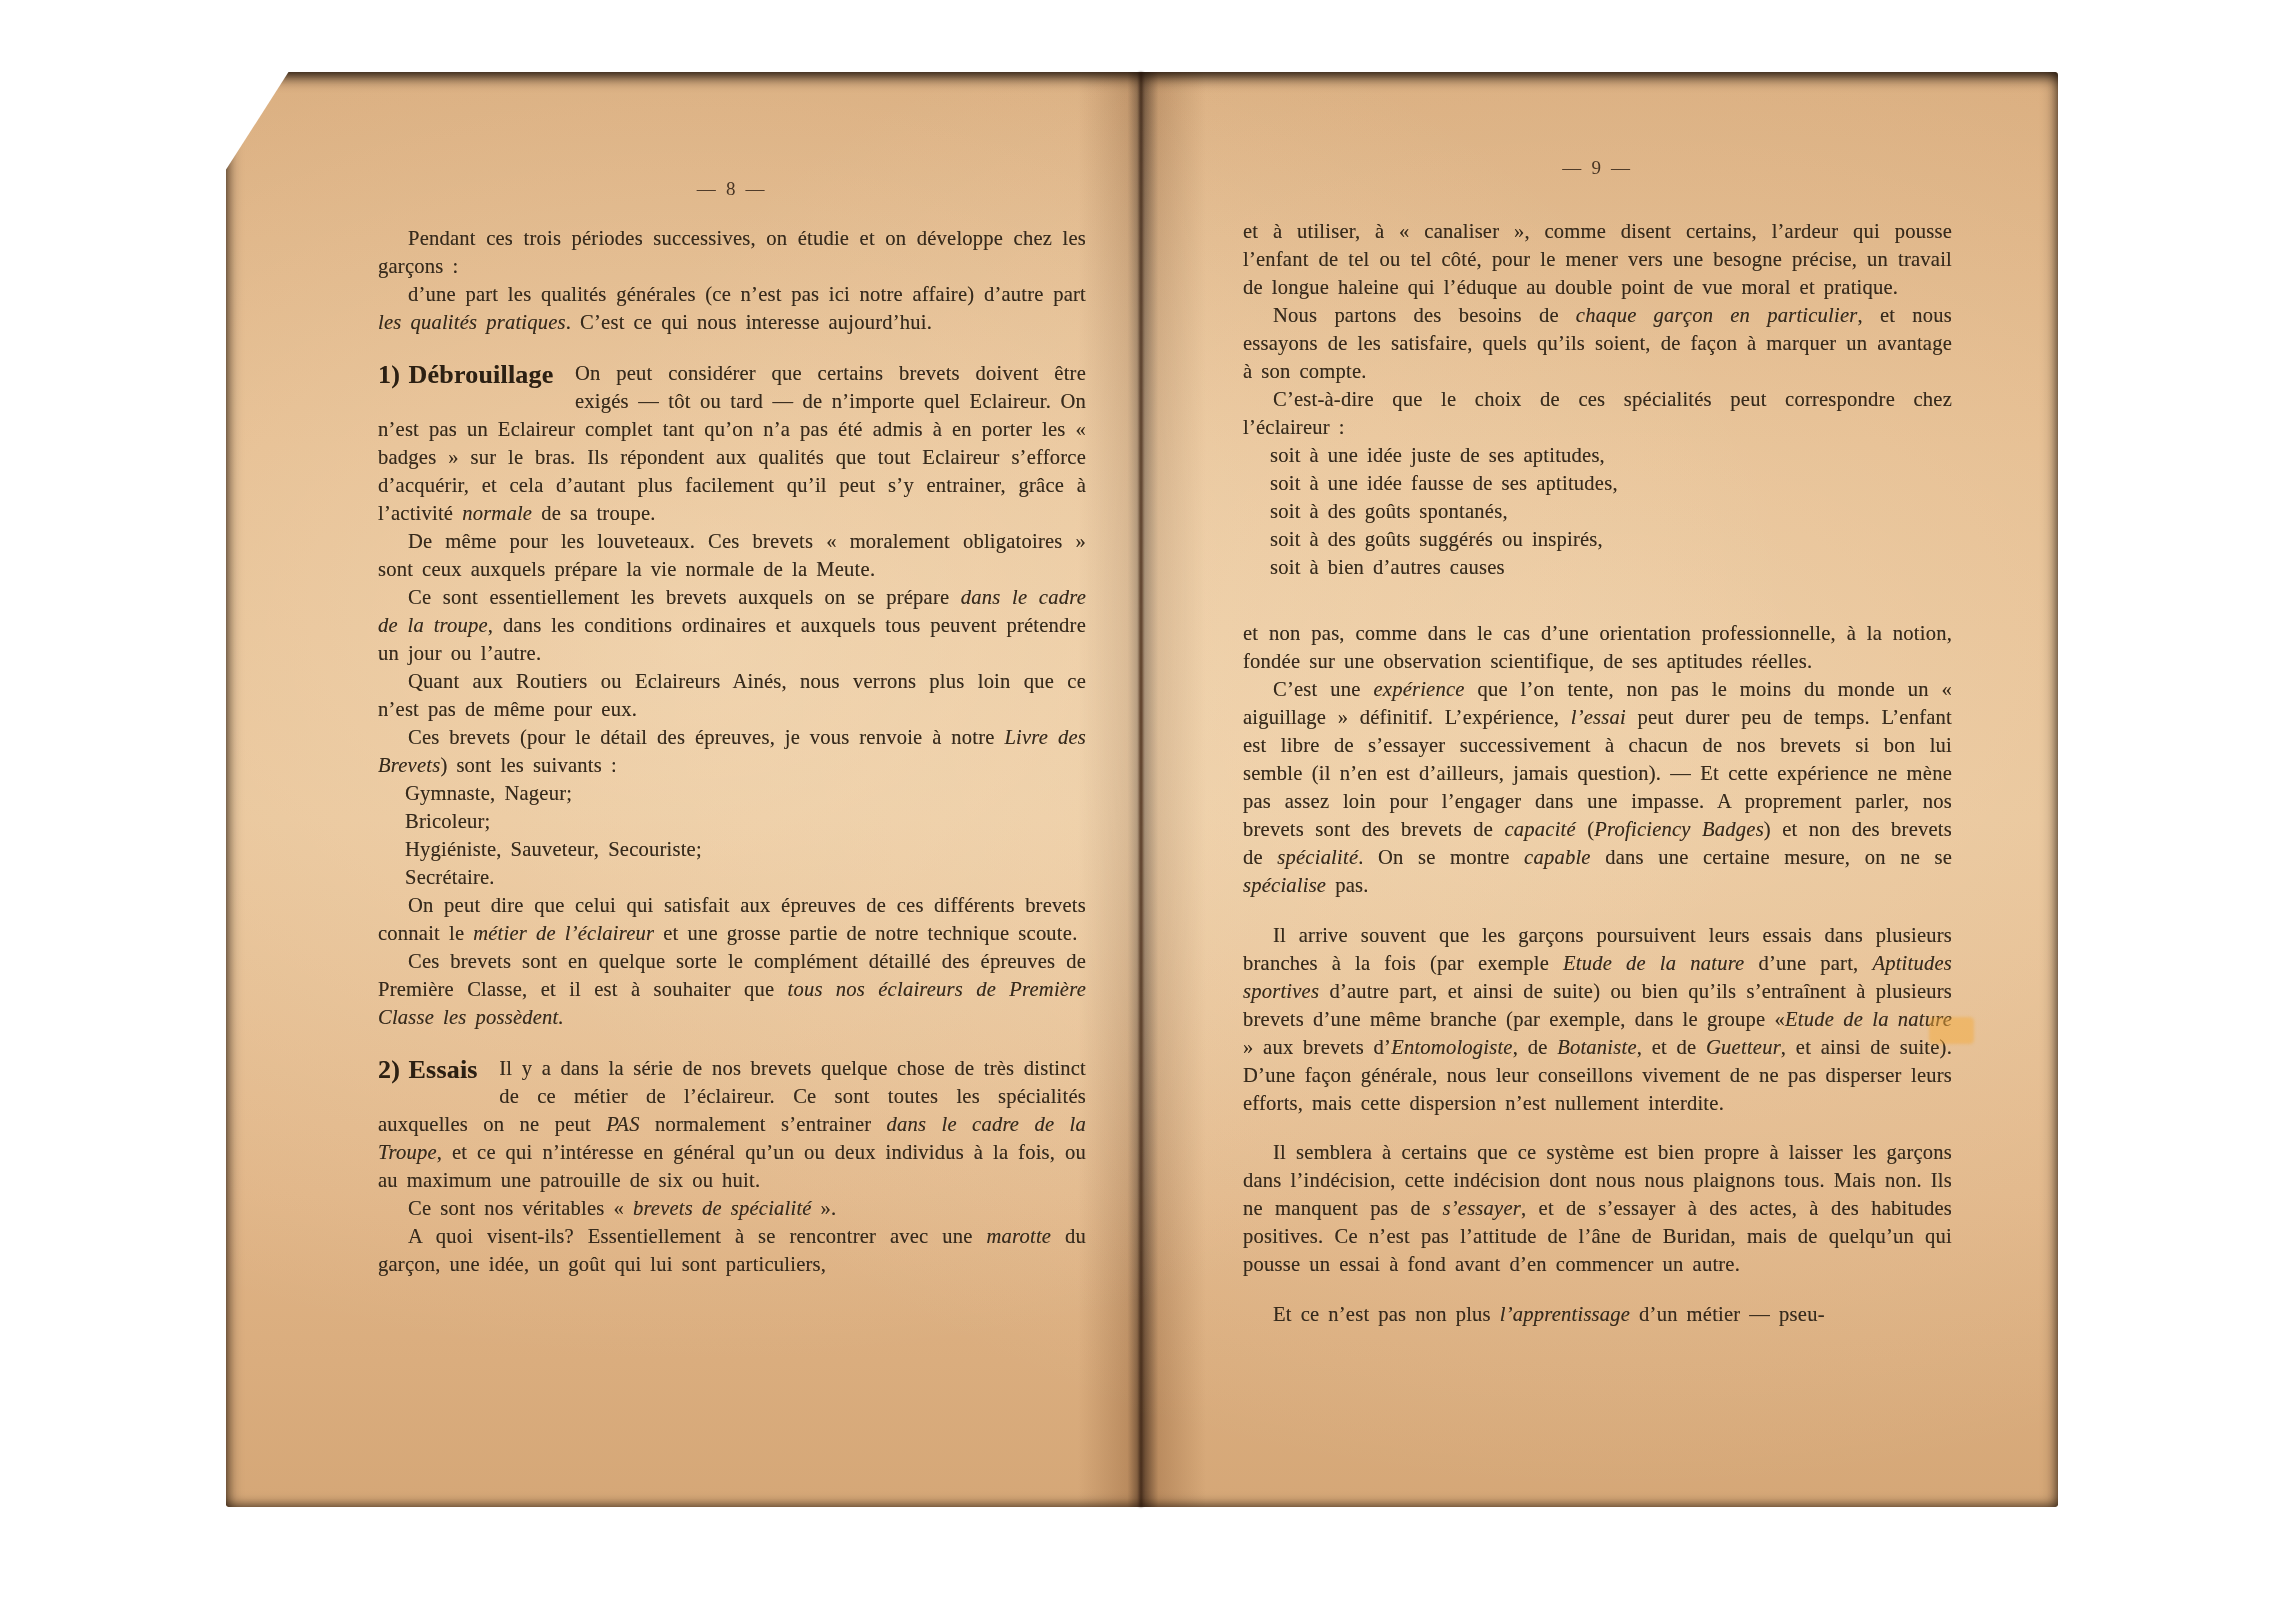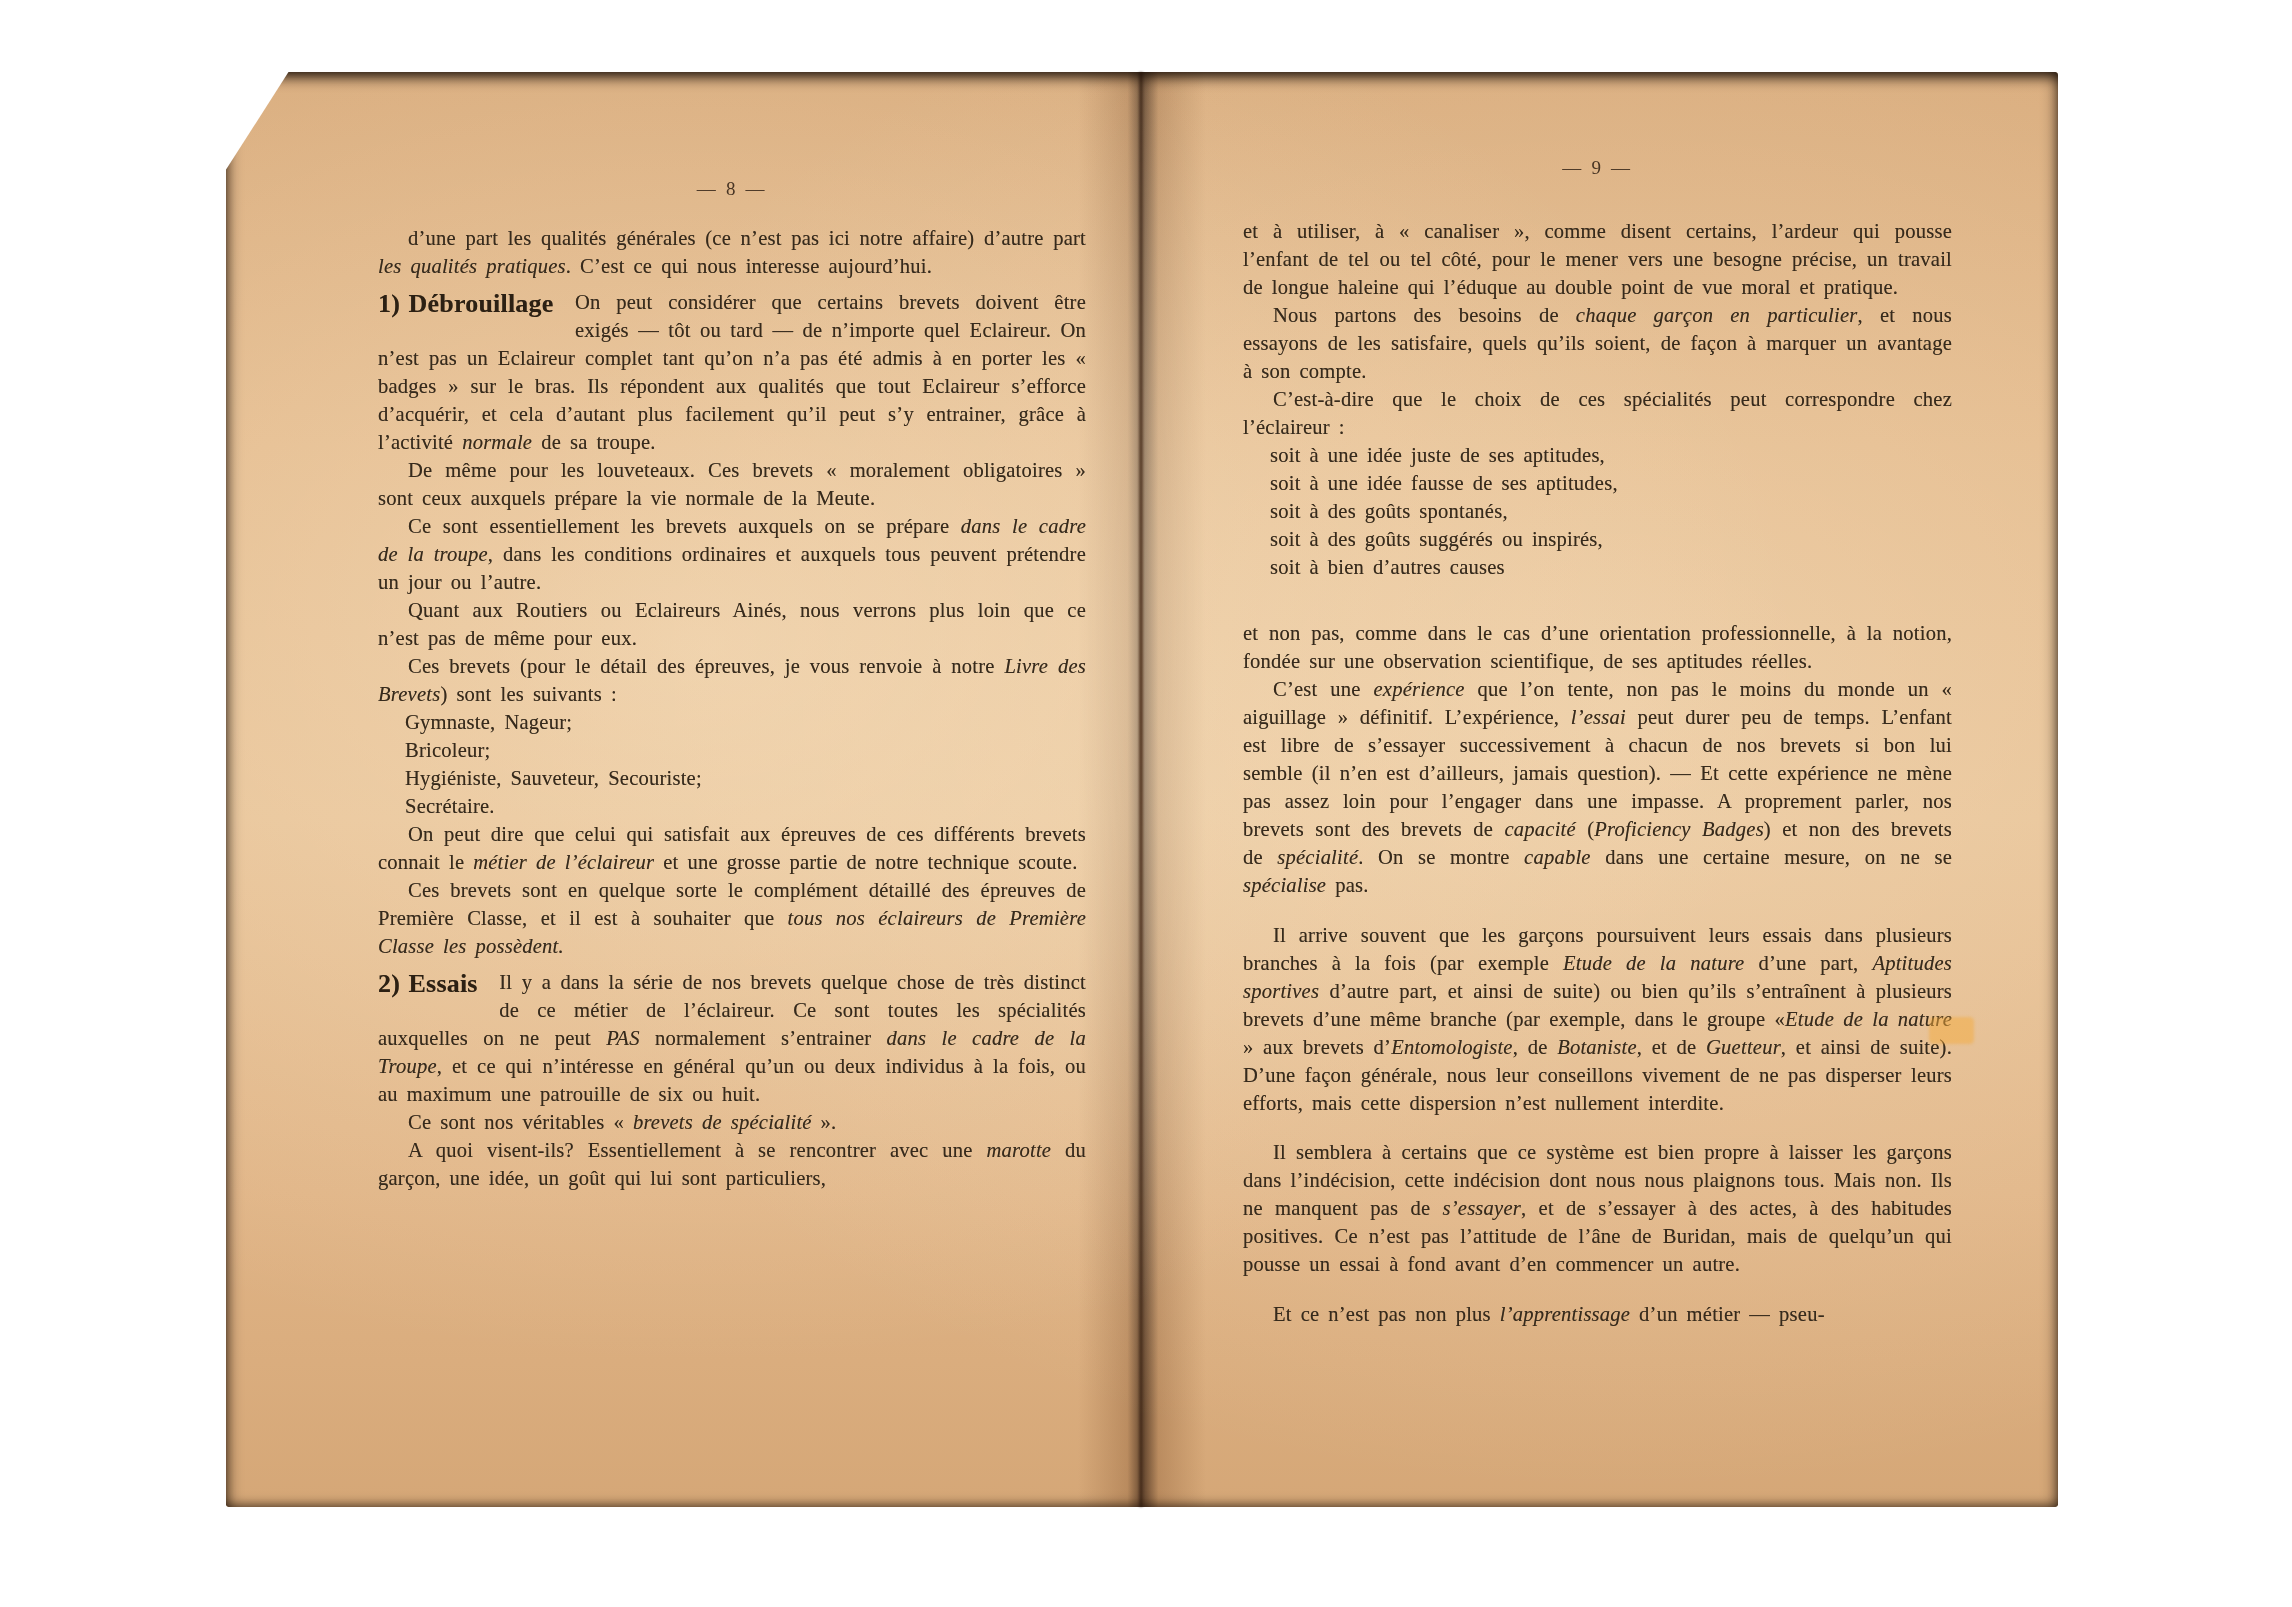--- a/index.html
+++ b/index.html
@@ -43,21 +43,21 @@
   }
   .page-body{
     color:#362a1c;font-size:20.6px;line-height:28px;
     text-align:justify;word-spacing:3.6px;letter-spacing:0.2px;
     text-shadow:0 0 0.5px rgba(54,42,28,0.45);
   }
   .para{margin:0;text-indent:30px;}
   .para.noindent{text-indent:0;margin-top:38px;}
   .para.gap{margin-top:21.5px;}
   .para.list-item{text-indent:0;padding-left:27px;text-align:left;}
-  .para.sec-para{text-indent:0;margin-top:8px;}
+  .para.sec-para{text-indent:0;margin-top:23px;}
   .sec-head{
     float:left;font-weight:700;font-size:26px;line-height:29.6px;
     padding:0.9px 21.5px 25px 0;color:#2c2013;letter-spacing:0.2px;
     word-spacing:1.8px;
   }
   .stain{
     position:absolute;left:1703px;top:945px;width:45px;height:27px;
     background:rgba(243,172,62,0.5);border-radius:4.5px;filter:blur(1.8px);
   }
   i{}
@@ -65,20 +65,21 @@
 </head>
 <body>
 
 <div class="scan">
   <div class="corner-cut"></div>
   <div class="gutter-crease"></div>
 
   <div class="page left">
     <div class="page-number">— 8 —</div>
     <div class="page-body">
+        <p class="para"><span>Pendant ces trois périodes successives, on étudie et on développe chez les garçons :</span></p>
         <p class="para"><span>d’une part les qualités générales (ce n’est pas ici notre affaire) d’autre part </span><i>les qualités pratiques</i><span>. C’est ce qui nous interesse aujourd’hui.</span></p>
         <p class="para sec-para"><span class="sec-head">1) Débrouillage</span><span>On peut considérer que certains brevets doivent être exigés — tôt ou tard — de n’importe quel Eclaireur. On n’est pas un Eclaireur complet tant qu’on n’a pas été admis à en porter les « badges » sur le bras. Ils répondent aux qualités que tout Eclaireur s’efforce d’acquérir, et cela d’autant plus facilement qu’il peut s’y entrainer, grâce à l’activité </span><i>normale</i><span> de sa troupe.</span></p>
         <p class="para"><span>De même pour les louveteaux. Ces brevets « moralement obligatoires » sont ceux auxquels prépare la vie normale de la Meute.</span></p>
         <p class="para"><span>Ce sont essentiellement les brevets auxquels on se prépare </span><i>dans le cadre de la troupe</i><span>, dans les conditions ordinaires et auxquels tous peuvent prétendre un jour ou l’autre.</span></p>
         <p class="para"><span>Quant aux Routiers ou Eclaireurs Ainés, nous verrons plus loin que ce n’est pas de même pour eux.</span></p>
         <p class="para"><span>Ces brevets (pour le détail des épreuves, je vous renvoie à notre </span><i>Livre des Brevets</i><span>) sont les suivants :</span></p>
         <p class="para list-item">Gymnaste, Nageur;</p>
         <p class="para list-item">Bricoleur;</p>
         <p class="para list-item">Hygiéniste, Sauveteur, Secouriste;</p>
         <p class="para list-item">Secrétaire.</p>

